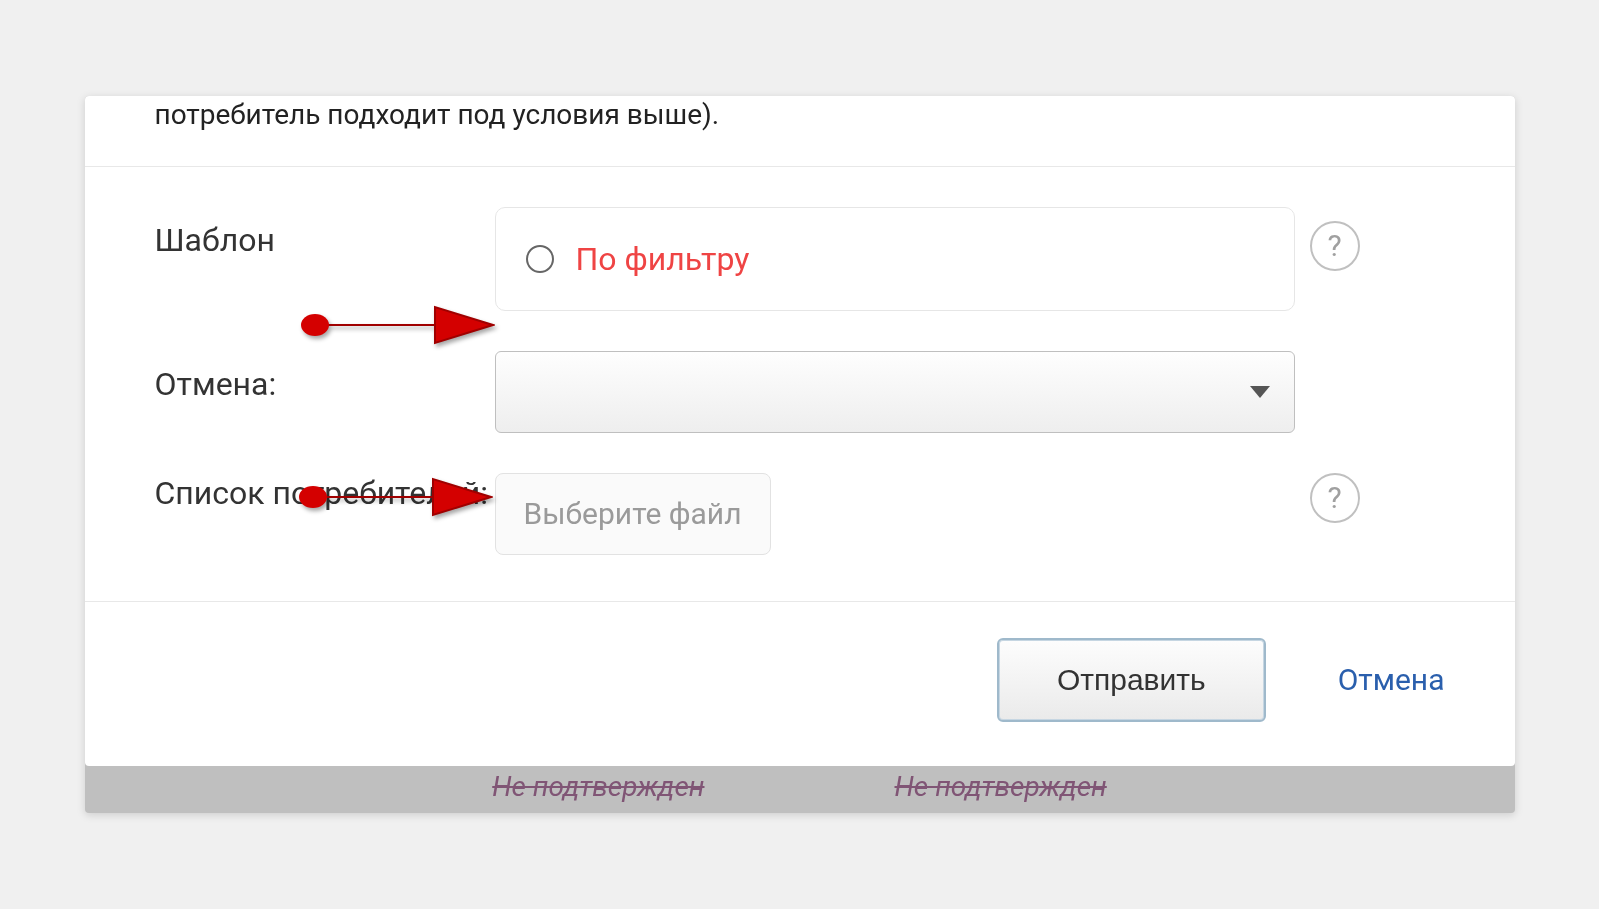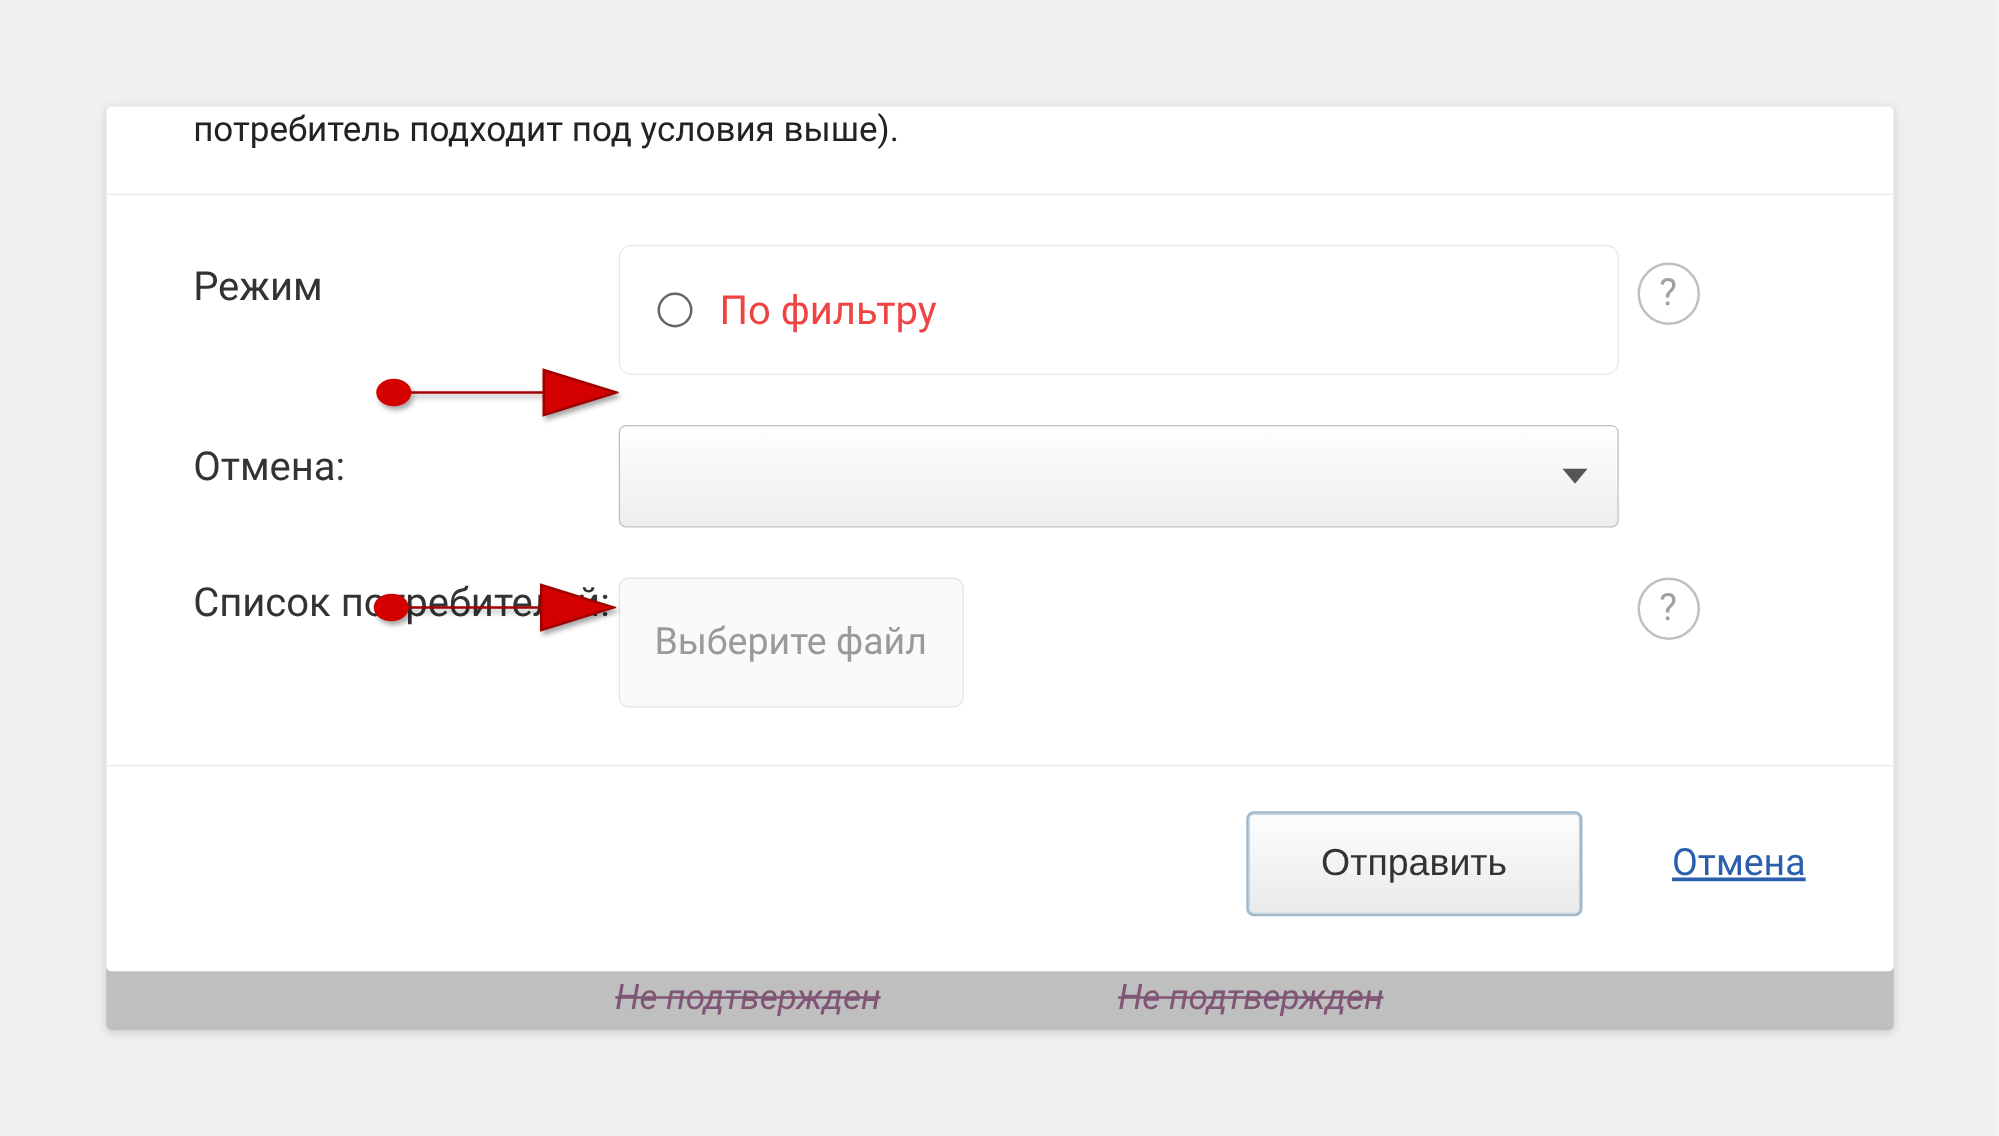--- a/index.html
+++ b/index.html
@@ -114,21 +114,21 @@
     .select-text { font-size: 32px; color: #555; flex: 1; }
     .caret {
       width: 0; height: 0;
       border-left: 10px solid transparent;
       border-right: 10px solid transparent;
       border-top: 12px solid #555;
     }
     .file-btn {
       display: inline-flex;
       align-items: center;
-      height: 104px;
+      height: 82px;
       padding: 0 28px;
       border: 1px solid #e2e2e2;
       border-radius: 8px;
       background: #fafafa;
       color: #9a9a9a;
       font-size: 30px;
       cursor: pointer;
     }
     .row-list .lbl { line-height: 1.25; padding-top: 0; }
     .row-list .help-col { align-items: flex-start; padding-top: 0; }
@@ -147,21 +147,20 @@
       border-radius: 6px;
       background: linear-gradient(#fdfdfd, #eaeaea);
       font-size: 30px;
       color: #333;
       cursor: pointer;
       box-shadow: inset 0 0 0 1px #c6d6e2;
     }
     .link-cancel {
       font-size: 30px;
       color: #2a5fad;
-      text-decoration: underline;
       cursor: pointer;
     }
     .bg-text {
       color: #7a4a6e;
       font-style: italic;
       font-size: 28px;
       text-align: center;
       padding: 4px 0 10px 0;
       display: flex;
       gap: 190px;
@@ -180,21 +179,21 @@
 <body>
 
 <div class="dialog-wrap">
   <div class="dialog">
     <div class="header-fragment">потребитель подходит под условия выше).</div>
     <div class="hr"></div>
 
     <div class="body">
 
       <div class="row">
-        <div class="lbl">Режим</div>
+        <div class="lbl">Шаблон</div>
         <div class="ctrl">
           <div class="radio-box">
             <div class="radio-item">
               <span class="radio-circle"></span>
               <span class="radio-text">По фильтру</span>
             </div>
           </div>
         </div>
         <div class="help-col">
           <div class="help-icon">?</div>

